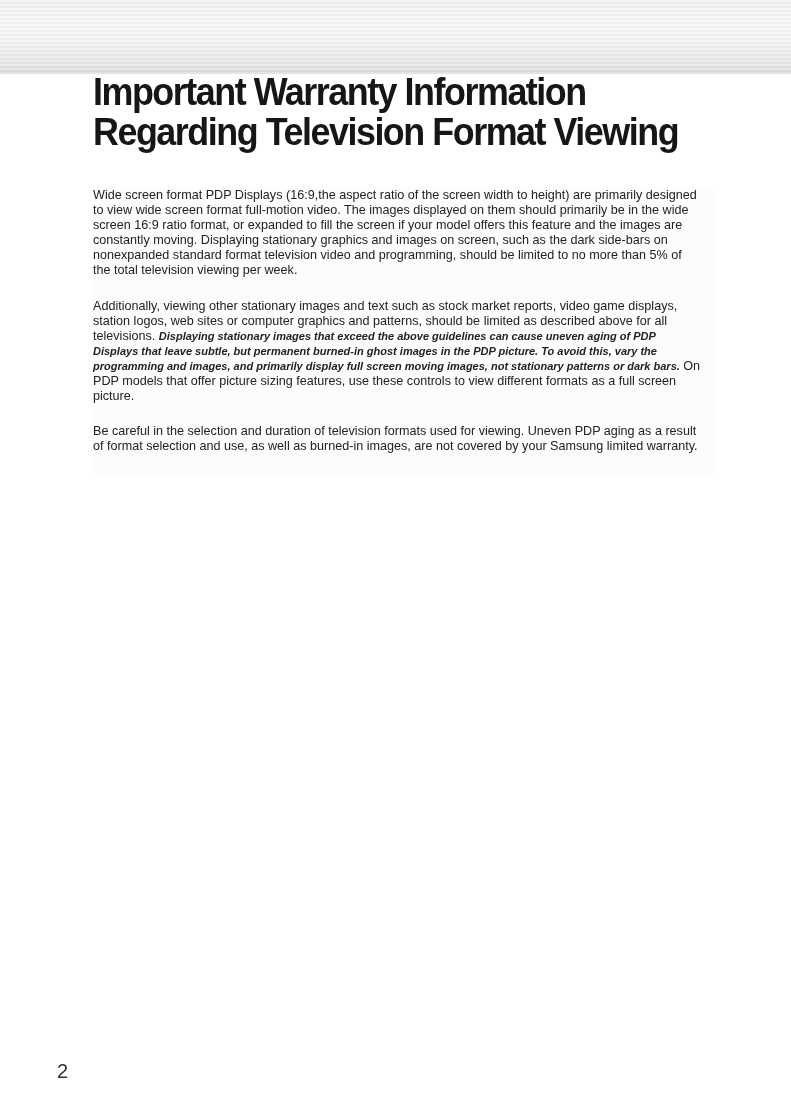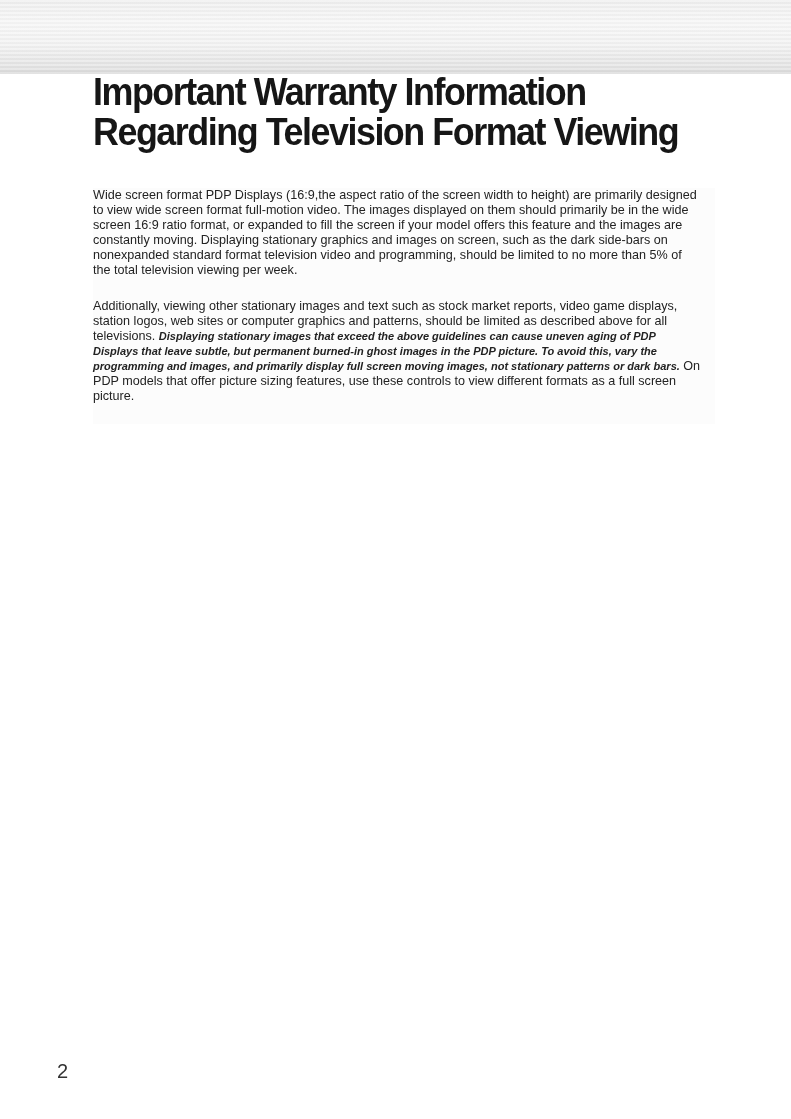--- a/index.html
+++ b/index.html
@@ -23,15 +23,16 @@
 <div class="header-band"></div>
 
 <h1 class="title">
   <span>Important Warranty Information</span>
   <span>Regarding Television Format Viewing</span>
 </h1>
 
 <div class="body">
   <p class="para">Wide screen format PDP Displays (16:9,the aspect ratio of the screen width to height) are primarily designed to view wide screen format full-motion video. The images displayed on them should primarily be in the wide screen 16:9 ratio format, or expanded to fill the screen if your model offers this feature and the images are constantly moving. Displaying stationary graphics and images on screen, such as the dark side-bars on nonexpanded standard format television video and programming, should be limited to no more than 5% of the total television viewing per week.</p>
   <p class="para"><span>Additionally, viewing other stationary images and text such as stock market reports, video game displays, station logos, web sites or computer graphics and patterns, should be limited as described above for all televisions. </span><span class="emph">Displaying stationary images that exceed the above guidelines can cause uneven aging of PDP Displays that leave subtle, but permanent burned-in ghost images in the PDP picture. To avoid this, vary the programming and images, and primarily display full screen moving images, not stationary patterns or dark bars.</span><span> On PDP models that offer picture sizing features, use these controls to view different formats as a full screen picture.</span></p>
+  <p class="para">Be careful in the selection and duration of television formats used for viewing. Uneven PDP aging as a result of format selection and use, as well as burned-in images, are not covered by your Samsung limited warranty.</p>
 </div>
 
 <div class="page-number">2</div>
 
 </body></html>

